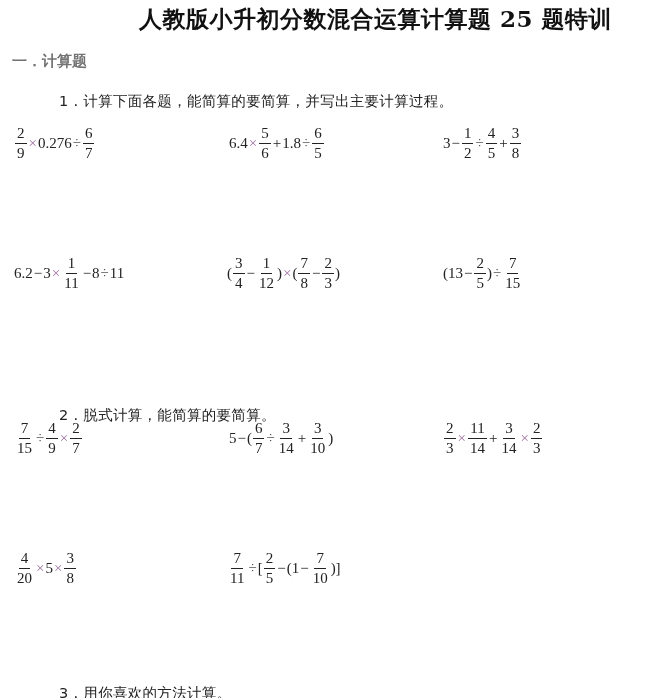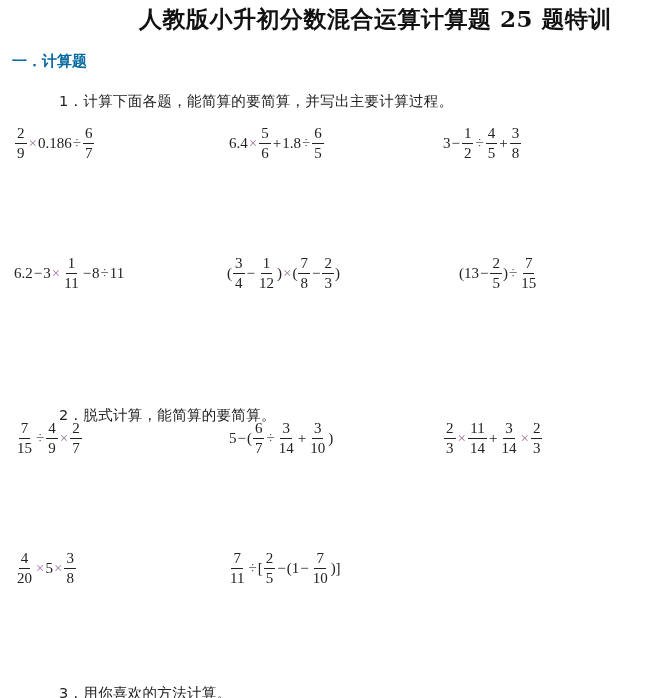--- a/index.html
+++ b/index.html
@@ -9,21 +9,21 @@
   }
   .title {
     position: absolute; left: 0; top: 4px; width: 650px; text-align: right;
     padding-right: 38px; box-sizing: border-box;
     font-family: "DejaVu Serif", "Liberation Serif", serif;
     font-size: 23px; font-weight: bold; letter-spacing: 0.5px; color: #111;
   }
   .section {
     position: absolute; left: 12px; top: 52px;
     font-family: "DejaVu Sans", "Liberation Sans", sans-serif;
-    font-size: 15px; font-weight: bold; color: #0369a1;
+    font-size: 15px; font-weight: bold; color: #737373;
   }
   .instr {
     position: absolute; left: 12px;
     font-family: "DejaVu Sans", "Liberation Sans", sans-serif;
     font-size: 14.5px; color: #222; letter-spacing: 0.3px; margin-left: 47px;
   }
   .expr {
     position: absolute; display: flex; align-items: center;
     font-family: "Liberation Serif", "DejaVu Serif", serif;
     font-size: 15px; color: #222; white-space: nowrap;
@@ -46,21 +46,21 @@
 <div class="section">一．计算题</div>
 
 <div class="instr" style="top:92px">1．计算下面各题，能简算的要简算，并写出主要计算过程。</div>
 
 <div class="expr" style="left:14px;top:126px" title="2/9 × 0.375 ÷ 6/7">
     <span class="frac">
       <span class="num">2</span>
       <span class="den">9</span>
     </span>
     <span class="op times">×</span>
-    <span class="tok">0.186</span>
+    <span class="tok">0.276</span>
     <span class="op div">÷</span>
     <span class="frac">
       <span class="num">6</span>
       <span class="den">7</span>
     </span>
   </div>
 <div class="expr" style="left:229px;top:126px" title="4.2 × 5/6 + 1.8 ÷ 6/5">
     <span class="tok">6.4</span>
     <span class="op times">×</span>
     <span class="frac">
@@ -126,21 +126,21 @@
       <span class="num">7</span>
       <span class="den">8</span>
     </span>
     <span class="op">−</span>
     <span class="frac">
       <span class="num">2</span>
       <span class="den">3</span>
     </span>
     <span class="tok">)</span>
   </div>
-<div class="expr" style="left:459px;top:256px" title="(13 − 2/5) ÷ 7/15">
+<div class="expr" style="left:443px;top:256px" title="(13 − 2/5) ÷ 7/15">
     <span class="tok">(13</span>
     <span class="op">−</span>
     <span class="frac">
       <span class="num">2</span>
       <span class="den">5</span>
     </span>
     <span class="tok">)</span>
     <span class="op div">÷</span>
     <span class="frac">
       <span class="num">7</span>

